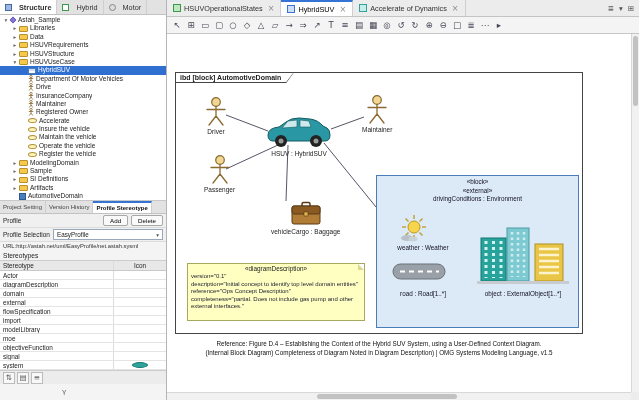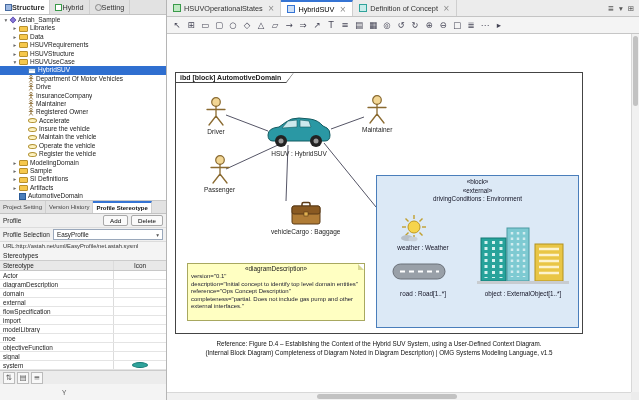--- a/index.html
+++ b/index.html
@@ -4,21 +4,21 @@
 <style>
 *{margin:0;padding:0;box-sizing:border-box}
 html,body{width:639px;height:400px;overflow:hidden}
 body{font-family:"Liberation Sans",sans-serif;font-size:9px;color:#222;background:#e9e9e9}
 .glyph{font-family:"DejaVu Sans",sans-serif}
 .app{display:flex;width:639px;height:400px}
 
 
 .sidebar{width:167px;min-width:167px;background:#f4f4f4;border-right:1px solid #b5b5b5;display:flex;flex-direction:column}
 .side-tabs{display:flex;height:15px;background:#e2e2e2;border-bottom:1px solid #c2c2c2;align-items:stretch}
-.side-tab{display:flex;align-items:center;gap:0;padding:0 5px;font-size:7.3px;color:#333;border-right:1px solid #cfcfcf;cursor:default}
+.side-tab{display:flex;align-items:center;gap:7px;padding:0 5px;font-size:7.3px;color:#333;border-right:1px solid #cfcfcf;cursor:default}
 .side-tab.active{background:#fff;font-weight:bold}
 .stico{width:7px;height:7px;border:1px solid #46699f;background:#9db8e2;display:inline-block}
 .t-diagram-tab .stico{background:#fff;border-color:#3a9a4a}
 .t-search-tab .stico{border-radius:50%;background:#ddd;border-color:#888}
 .tree{height:186px;background:#fff;overflow:hidden;padding-top:1px;border-bottom:1px solid #c8c8c8}
 .tree-item{display:flex;align-items:center;height:8.4px;line-height:8.4px;font-size:6.5px;white-space:nowrap;color:#222}
 .tree-item.selected{background:#2f6fd0;color:#fff}
 .arrow{width:8px;min-width:8px;font-size:5.5px;color:#666;text-align:center;font-family:"DejaVu Sans",sans-serif}
 .tree-item.selected .arrow{color:#fff}
 .ticon{display:none;margin-right:2px;flex:none}
@@ -96,21 +96,21 @@
       <div class="side-tab active t-structure-tab">
           <span class="stico"></span>
           <span>Structure</span>
         </div>
         <div class="side-tab t-diagram-tab">
           <span class="stico"></span>
           <span>Hybrid</span>
         </div>
         <div class="side-tab t-search-tab">
           <span class="stico"></span>
-          <span>Setting</span>
+          <span>Motor</span>
         </div>
     </div>
 
     <div class="tree">
       <div class="tree-item t-project" style="padding-left: 2px;">
           <span class="arrow">▾</span>
           <span class="ticon ticon-project"></span>
 
           <span class="tree-label">Astah_Sample</span>
         </div>
@@ -377,21 +377,21 @@
           <span>HSUVOperationalStates</span>
           <span class="doc-close glyph">×</span>
         </div>
         <div class="doc-tab active t-blue">
           <span class="dicon"></span>
           <span>HybridSUV</span>
           <span class="doc-close glyph">×</span>
         </div>
         <div class="doc-tab t-teal">
           <span class="dicon"></span>
-          <span>Definition of Concept</span>
+          <span>Accelerate of Dynamics</span>
           <span class="doc-close glyph">×</span>
         </div>
       <div class="tab-extra">
         <span class="glyph">≣</span>
         <span class="glyph">▾</span>
         <span class="glyph">⊞</span>
       </div>
     </div>
 
     <div class="toolbar">

